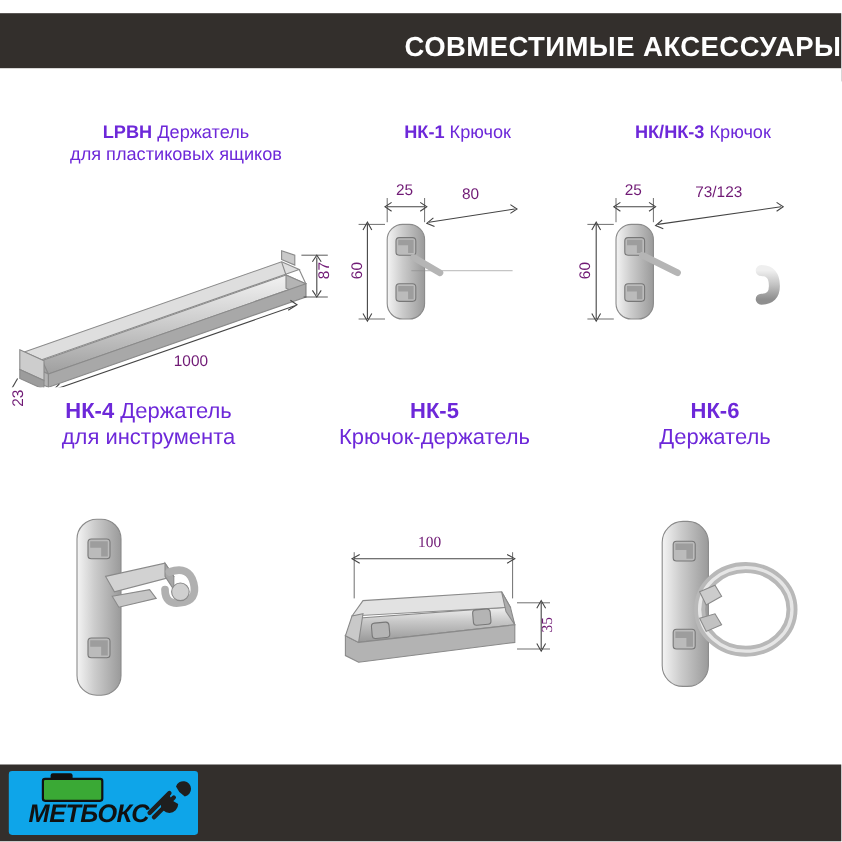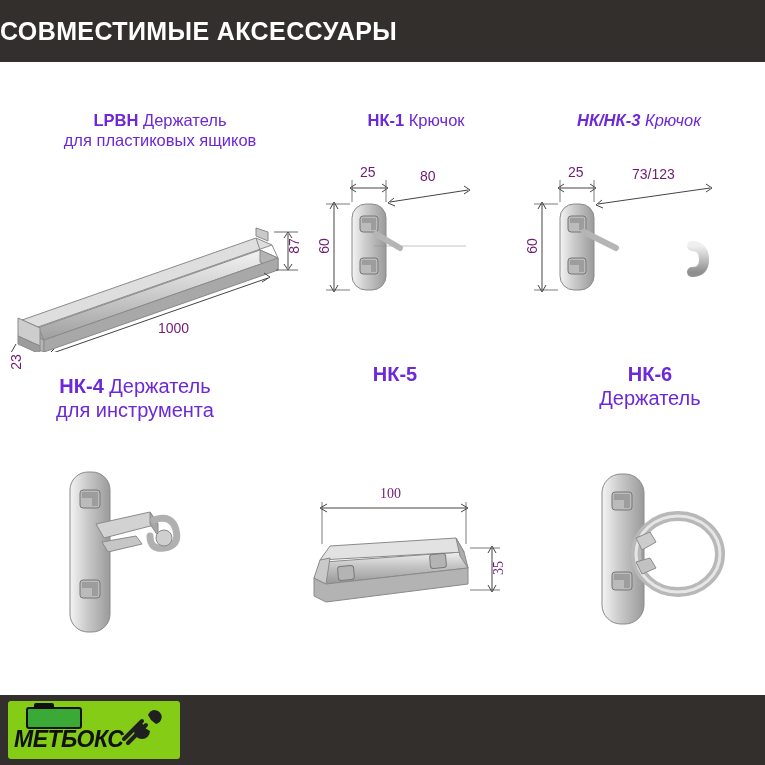--- a/index.html
+++ b/index.html
@@ -11,26 +11,26 @@
     overflow: hidden;
   }
   .page {
     position: relative;
     width: 765px; height: 765px;
     background: #ffffff;
   }
   
   .header {
     position: absolute;
-    left: 0; top: 0;
+    left: 0; top: 12px;
     width: 765px; height: 62px;
     background: #332f2c;
     display: flex;
     align-items: center;
-    justify-content: flex-start;
+    justify-content: flex-end;
   }
   .header-title {
     color: #ffffff;
     font-size: 25px;
     font-weight: bold;
     letter-spacing: 0.4px;
     text-transform: uppercase;
   }
   
   .content {
@@ -68,25 +68,25 @@
     left: 0; top: 695px;
     width: 765px; height: 70px;
     background: #332f2c;
     display: flex;
     align-items: center;
   }
   .logo-box {
     position: relative;
     margin-left: 8px;
     width: 172px; height: 58px;
-    background: #84cc16;
+    background: #0ea5e9;
     border-radius: 3px;
     display: flex;
     align-items: center;
-    justify-content: flex-start;
+    justify-content: flex-end;
   }
   .logo-inner {
     position: relative;
     width: 160px; height: 50px;
     display: flex;
     flex-direction: column;
     align-items: center;
     justify-content: center;
   }
   .logo-badge {
@@ -234,21 +234,21 @@
         <path d="M14,37 L18,30 L22,37" fill="none" stroke="#444" stroke-width="1"></path>
         <path d="M14,113 L18,120 L22,113" fill="none" stroke="#444" stroke-width="1"></path>
         <line x1="10" y1="32" x2="34" y2="32" stroke="#444" stroke-width="0.7"></line>
         <line x1="10" y1="118" x2="34" y2="118" stroke="#444" stroke-width="0.7"></line>
       </svg>
       <div class="dimtxt" style="left:44px; top:-8px;">25</div>
       <div class="dimtxt" style="left:104px; top:-4px;">80</div>
       <div class="dimtxt rot" style="left:0px; top:66px;">60</div>
     </div>
 
-    <div class="cell" style="left:524px; top:48px; width:230px;font-style:italic;">
+    <div class="cell" style="left:524px; top:48px; width:230px;">
       <div class="cap cap-small">
         <span class="cap-row"><span class="code">НК/НК-3</span> <span>Крючок</span></span>
       </div>
     </div>
 
     <div class="art" style="left:524px; top:110px; width:230px; height:180px;">
       <svg width="230" height="180" viewBox="0 0 230 180">
 
         <rect x="36" y="32" width="34" height="86" rx="14" fill="url(#plateG)" stroke="#8a8a8a" stroke-width="1"></rect>
         <rect x="44" y="44" width="18" height="16" rx="3" fill="#bbbbbb" stroke="#777" stroke-width="1"></rect>
@@ -276,21 +276,21 @@
         <path d="M14,37 L18,30 L22,37" fill="none" stroke="#444" stroke-width="1"></path>
         <path d="M14,113 L18,120 L22,113" fill="none" stroke="#444" stroke-width="1"></path>
         <line x1="10" y1="32" x2="34" y2="32" stroke="#444" stroke-width="0.7"></line>
         <line x1="10" y1="118" x2="34" y2="118" stroke="#444" stroke-width="0.7"></line>
       </svg>
       <div class="dimtxt" style="left:44px; top:-8px;">25</div>
       <div class="dimtxt" style="left:108px; top:-6px;">73/123</div>
       <div class="dimtxt rot" style="left:0px; top:66px;">60</div>
     </div>
 
-    <div class="cell" style="left:10px; top:312px; width:250px;">
+    <div class="cell" style="left:10px; top:300px; width:250px;">
       <div class="cap cap-large">
         <span class="cap-row"><span class="code">НК-4</span> <span>Держатель</span></span>
         <span class="cap-row">для инструмента</span>
       </div>
     </div>
 
     <div class="art" style="left:30px; top:400px; width:220px; height:200px;">
       <svg width="220" height="200" viewBox="0 0 220 200">
 
         <rect x="40" y="10" width="40" height="160" rx="18" fill="url(#plateG)" stroke="#8a8a8a" stroke-width="1"></rect>
@@ -305,20 +305,21 @@
         <path d="M124,58 q18,-6 22,10 q4,16 -12,18 q-14,2 -14,-12" fill="none" stroke="#b0b0b0" stroke-width="7" stroke-linecap="round"></path>
         <circle cx="134" cy="76" r="8" fill="#cfcfcf" stroke="#8a8a8a" stroke-width="1"></circle>
 
         <path d="M72,80 L106,74 L112,82 L78,90 Z" fill="#c6c6c6" stroke="#8a8a8a" stroke-width="1"></path>
       </svg>
     </div>
 
     <div class="cell" style="left:270px; top:300px; width:250px;">
       <div class="cap cap-large">
         <span class="cap-row" style="font-weight:bold;">НК-5</span>
+        <span class="cap-row">Крючок-держатель</span>
       </div>
     </div>
 
     <div class="art" style="left:280px; top:400px; width:260px; height:200px;font-family:Liberation Serif, serif;">
       <svg width="260" height="200" viewBox="0 0 260 200">
         <defs>
           <linearGradient id="barG" x1="0" y1="0" x2="0" y2="1">
             <stop offset="0%" stop-color="#f0f0f0"></stop>
             <stop offset="40%" stop-color="#c8c8c8"></stop>
             <stop offset="100%" stop-color="#979797"></stop>

